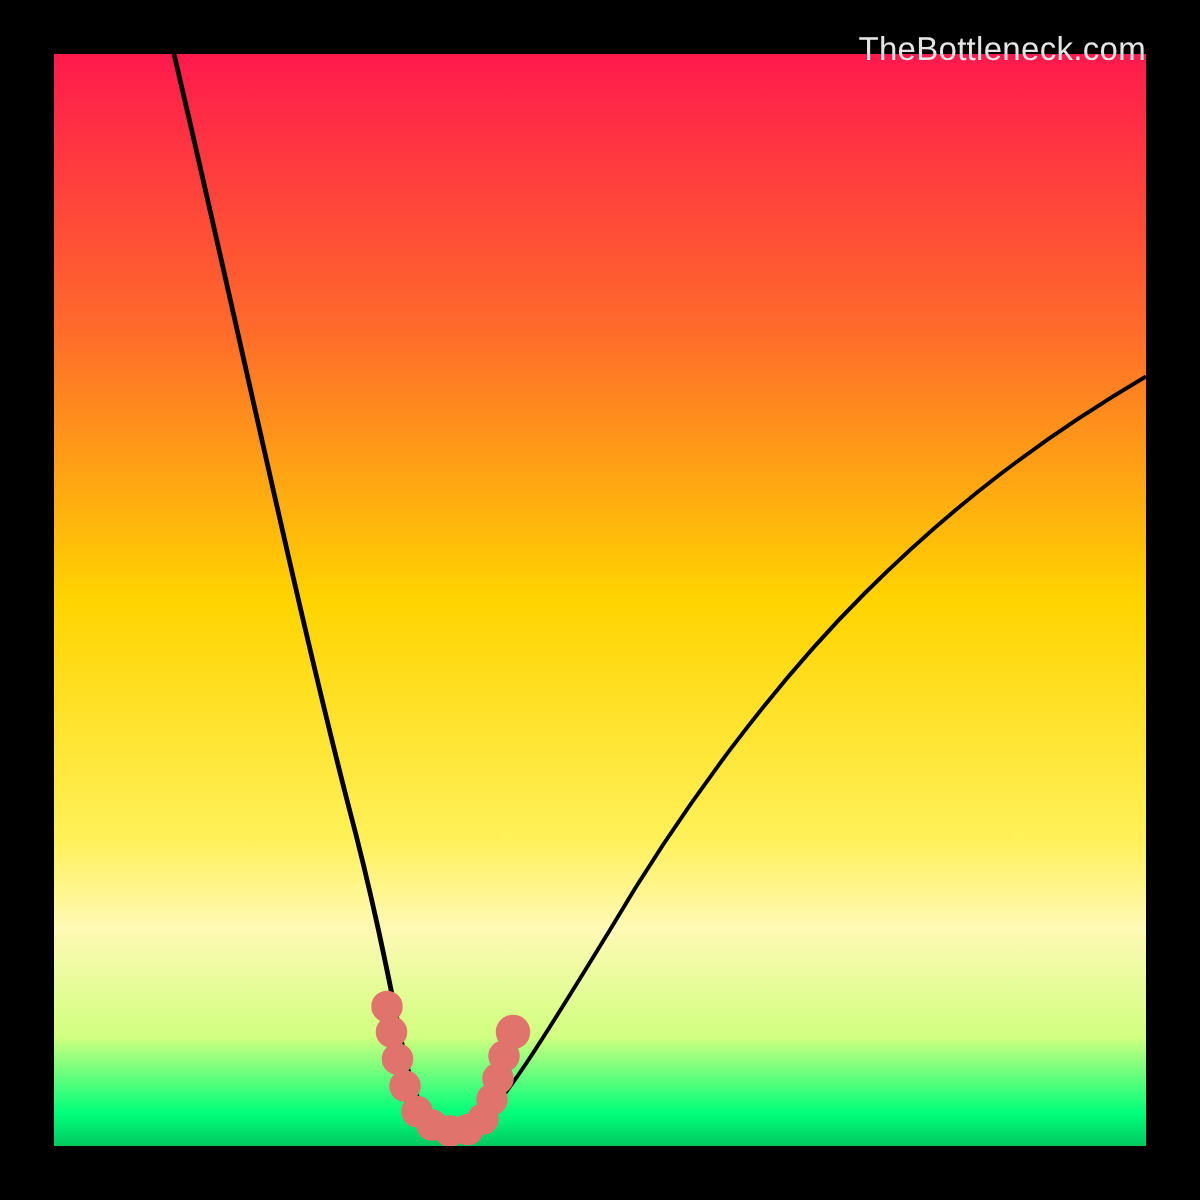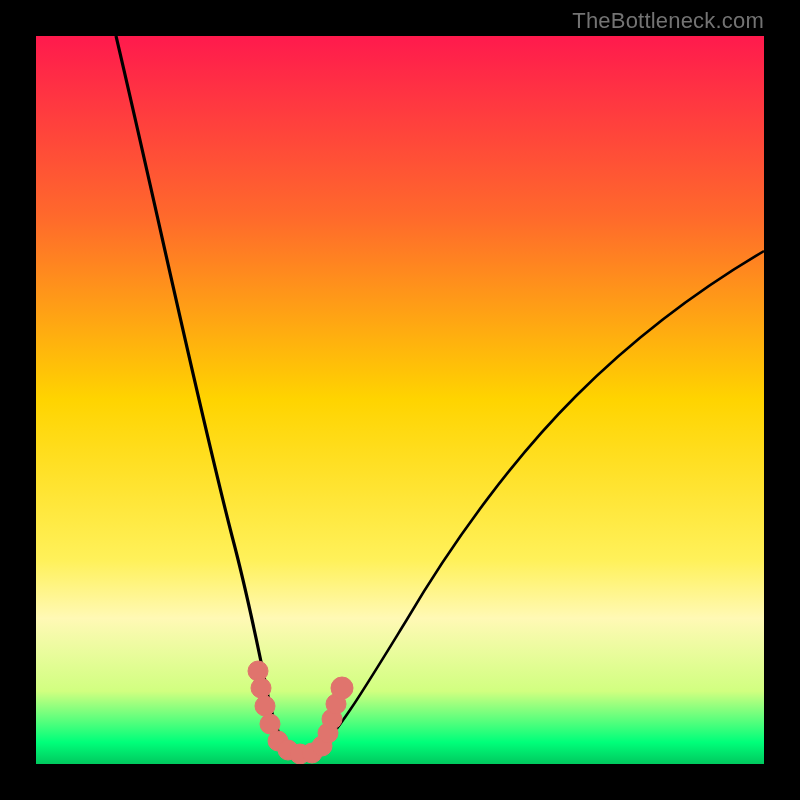--- a/index.html
+++ b/index.html
@@ -24,25 +24,25 @@
     inset: 0;
   }
   .curve-svg {
     position: absolute;
     inset: 0;
     width: 100%;
     height: 100%;
   }
   .watermark {
     position: absolute;
-    top: 8px;
+    top: 20px;
     right: 36px;
     font-size: 22px;
     font-weight: 500;
-    color: #737373;
+    color: #e5e5e5;
     letter-spacing: 0.2px;
   }
 </style>
 </head>
 <body>
 
 <div class="plot-area">
   <svg class="gradient-bg" viewBox="0 0 728 728" preserveAspectRatio="none">
     <defs>
       <linearGradient id="bg" x1="0" y1="0" x2="0" y2="1">

